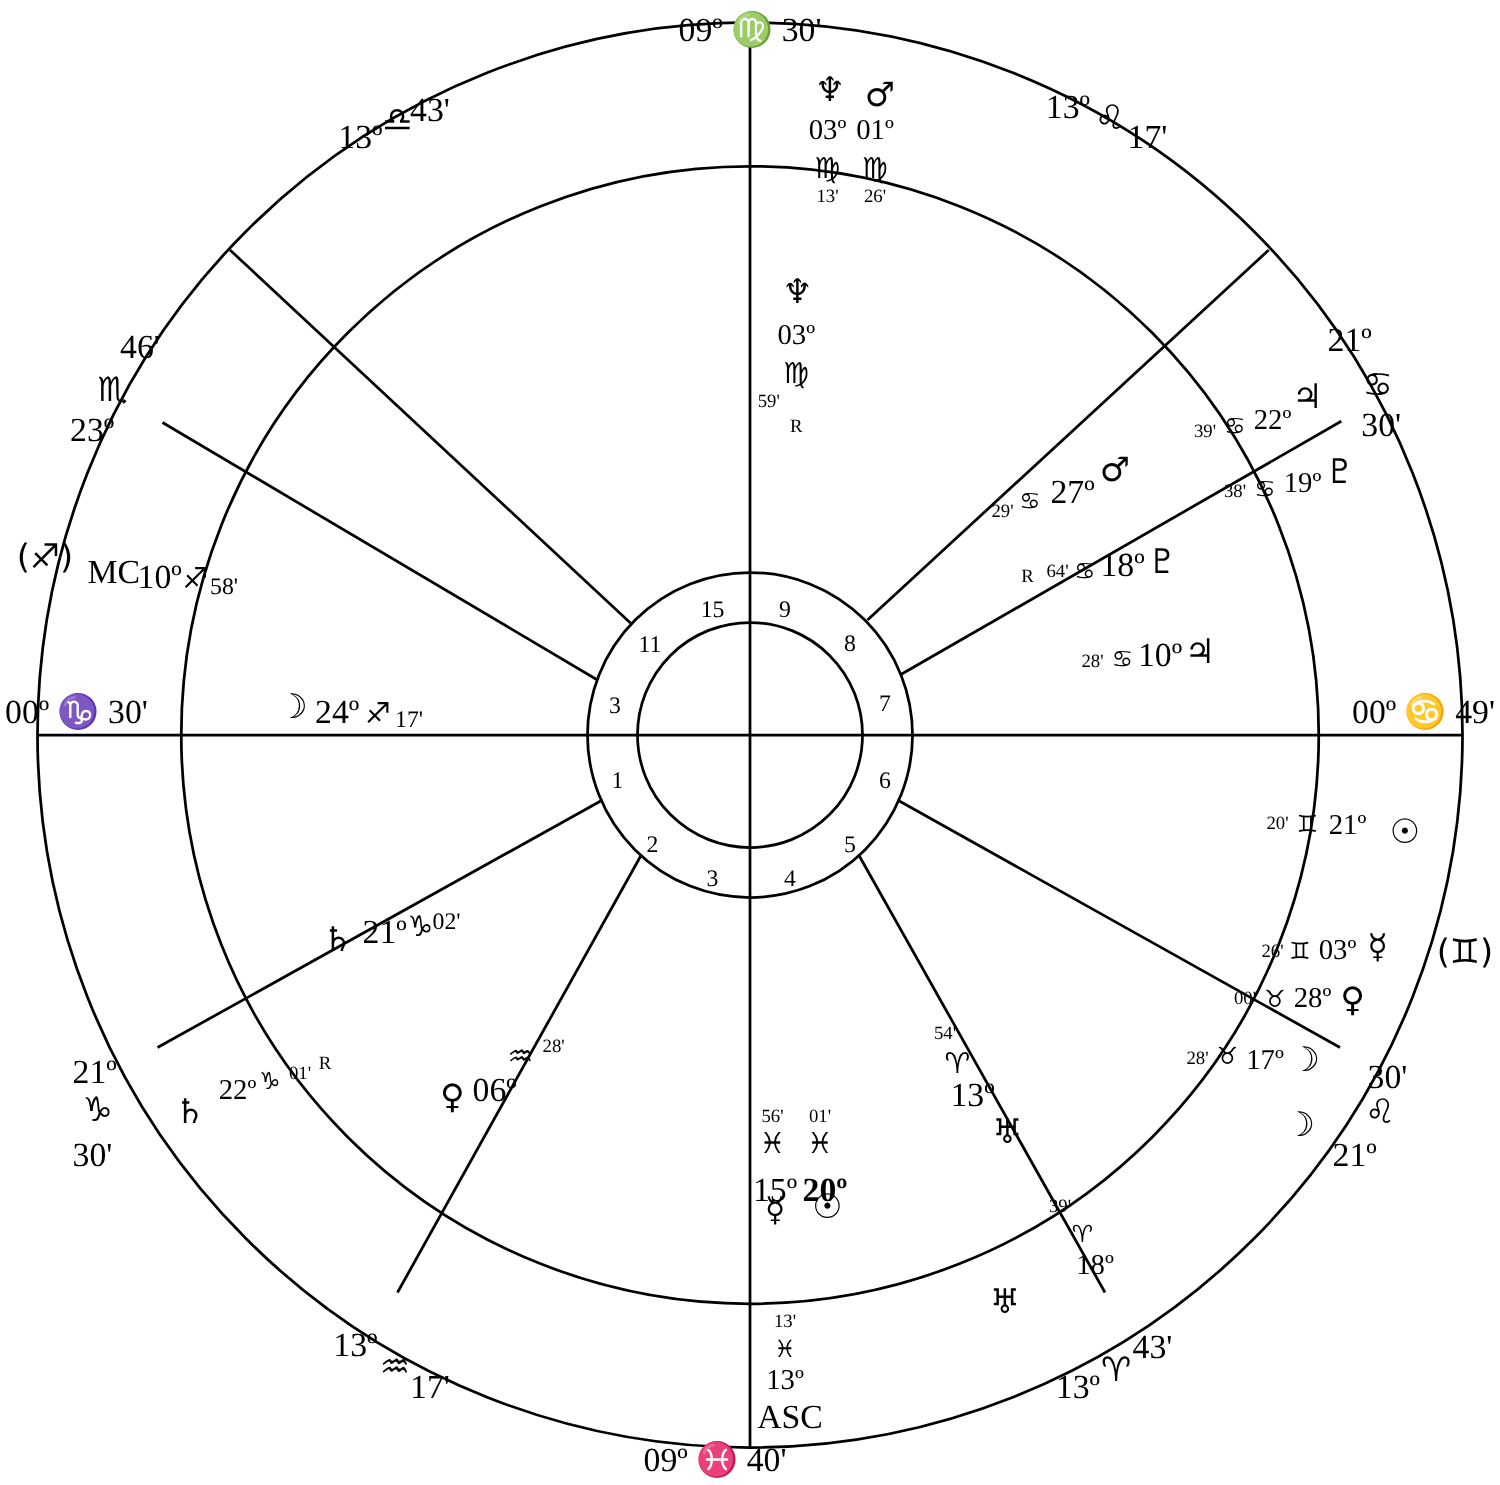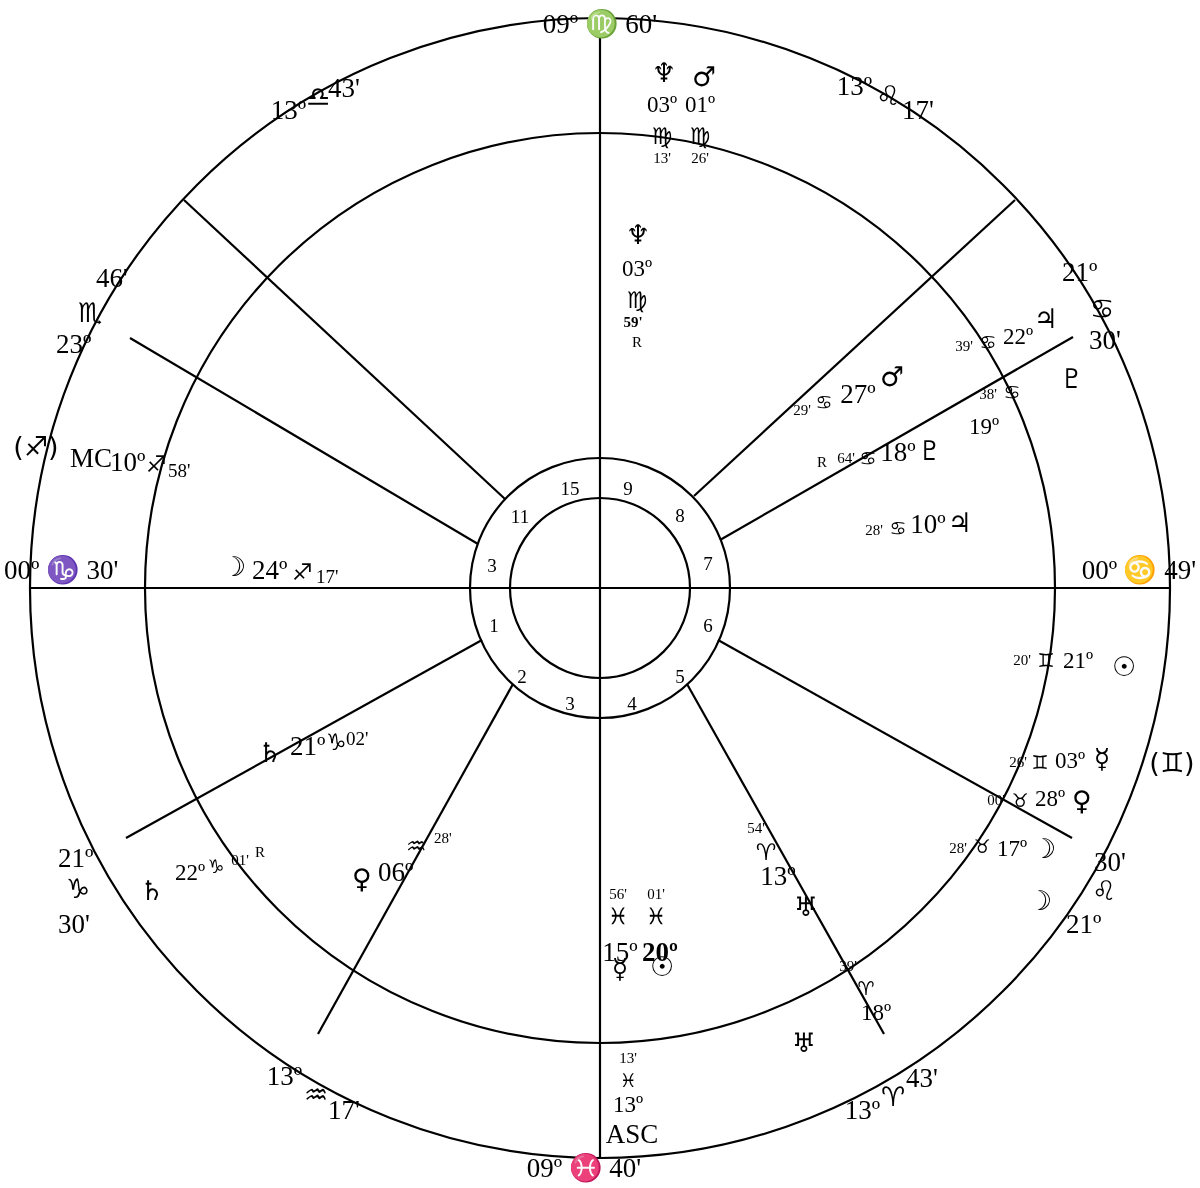--- a/index.html
+++ b/index.html
@@ -77,22 +77,22 @@
       <line x1="687" y1="684" x2="884" y2="1034"></line>
 
       <line x1="718" y1="640" x2="1072" y2="838"></line>
 
       <line x1="720" y1="540" x2="1073" y2="337"></line>
 
       <line x1="694" y1="496" x2="1015" y2="200"></line>
     </g>
   </svg>
 
-  <div class="lbl c sz-big" style="left:600px; top:24px;">09º ♍ 60'</div>
-  <div class="lbl c sz-big" style="left:584px; top:1168px;">09º ♓ 40'</div>
+  <div class="lbl c sz-big" style="left:600px; top:24px;">09º ♍ 30'</div>
+  <div class="lbl c sz-big" style="left:572px; top:1168px;">09º ♓ 40'</div>
 
   <div class="lbl l sz-big" style="left:4px; top:570px;">00º ♑ 30'</div>
   <div class="lbl r sz-big" style="left:1196px; top:570px;">00º ♋ 49'</div>
 
   <div class="lbl r sz-big" style="left:306px; top:110px;">13º</div>
   <div class="lbl c sz-big glyph" style="left:318px; top:96px;">♎</div>
   <div class="lbl l sz-big" style="left:328px; top:88px;">43'</div>
 
   <div class="lbl r sz-big" style="left:872px; top:86px;">13º</div>
   <div class="lbl c sz-big glyph" style="left:888px; top:95px;">♌</div>
@@ -135,21 +135,21 @@
   <div class="lbl c sz-med glyph" style="left:700px; top:136px;">♍</div>
   <div class="lbl c sz-xs" style="left:700px; top:158px;">26'</div>
 
   <div class="lbl c sz-xs" style="left:964px; top:346px;">39'</div>
   <div class="lbl c sz-sm glyph" style="left:988px; top:342px;">♋</div>
   <div class="lbl c sz-med" style="left:1018px; top:336px;">22º</div>
   <div class="lbl c sz-big glyph" style="left:1046px; top:318px;">♃</div>
 
   <div class="lbl c sz-xs" style="left:988px; top:394px;">38'</div>
   <div class="lbl c sz-sm glyph" style="left:1012px; top:392px;">♋</div>
-  <div class="lbl c sz-med" style="left:984px; top:386px;margin-top:40px;">19º</div>
+  <div class="lbl c sz-med" style="left:1042px; top:386px;">19º</div>
   <div class="lbl c sz-big glyph" style="left:1072px; top:378px;">♇</div>
 
   <div class="lbl c sz-xs" style="left:1022px; top:660px;">20'</div>
   <div class="lbl c sz-sm glyph" style="left:1046px; top:660px;">♊</div>
   <div class="lbl c sz-med" style="left:1078px; top:660px;">21º</div>
   <div class="lbl c sz-big glyph" style="left:1124px; top:666px;">☉</div>
 
   <div class="lbl c sz-xs" style="left:1018px; top:762px;">26'</div>
   <div class="lbl c sz-sm glyph" style="left:1040px; top:762px;">♊</div>
   <div class="lbl c sz-med" style="left:1070px; top:760px;">03º</div>
@@ -184,21 +184,21 @@
   <div class="lbl l sz-sm" style="left:168px; top:470px;">58'</div>
 
   <div class="lbl c sz-xs" style="left:628px; top:1058px;">13'</div>
   <div class="lbl c sz-sm glyph" style="left:628px; top:1080px;">♓</div>
   <div class="lbl c sz-med" style="left:628px; top:1104px;">13º</div>
   <div class="lbl c sz-big" style="left:632px; top:1134px;">ASC</div>
 
   <div class="lbl c sz-big glyph" style="left:638px; top:234px;">♆</div>
   <div class="lbl c sz-med" style="left:637px; top:268px;">03º</div>
   <div class="lbl c sz-med glyph" style="left:637px; top:300px;">♍</div>
-  <div class="lbl c sz-xs" style="left:633px; top:322px;font-weight:bold;">59'</div>
+  <div class="lbl c sz-xs" style="left:615px; top:322px;">59'</div>
   <div class="lbl c sz-xs" style="left:637px; top:342px;">R</div>
 
   <div class="lbl l sz-big glyph" style="left:222px; top:566px;">☽</div>
   <div class="lbl l sz-big" style="left:252px; top:570px;">24º</div>
   <div class="lbl l sz-med glyph" style="left:292px; top:572px;">♐</div>
   <div class="lbl l sz-sm" style="left:316px; top:576px;">17'</div>
 
   <div class="lbl l sz-big glyph" style="left:258px; top:752px;">♄</div>
   <div class="lbl l sz-big" style="left:290px; top:746px;">21º</div>
   <div class="lbl l sz-med glyph" style="left:326px; top:742px;">♑</div>

